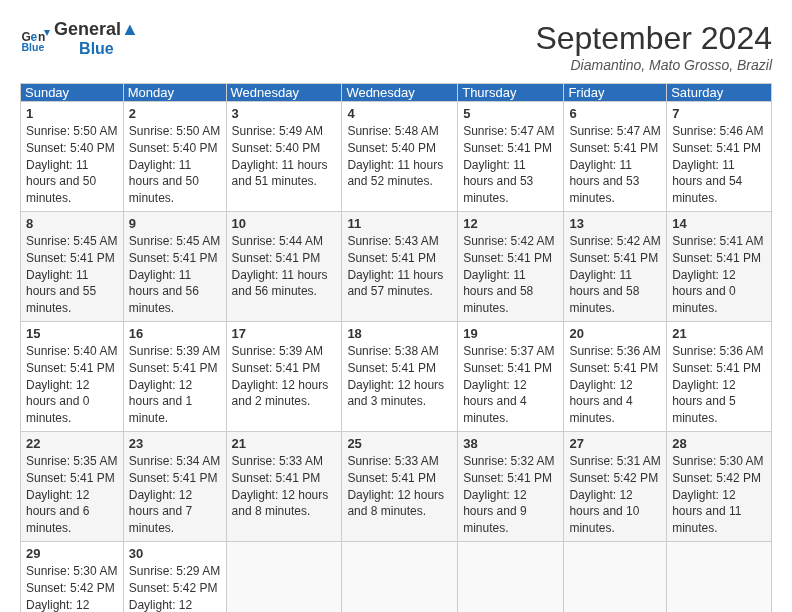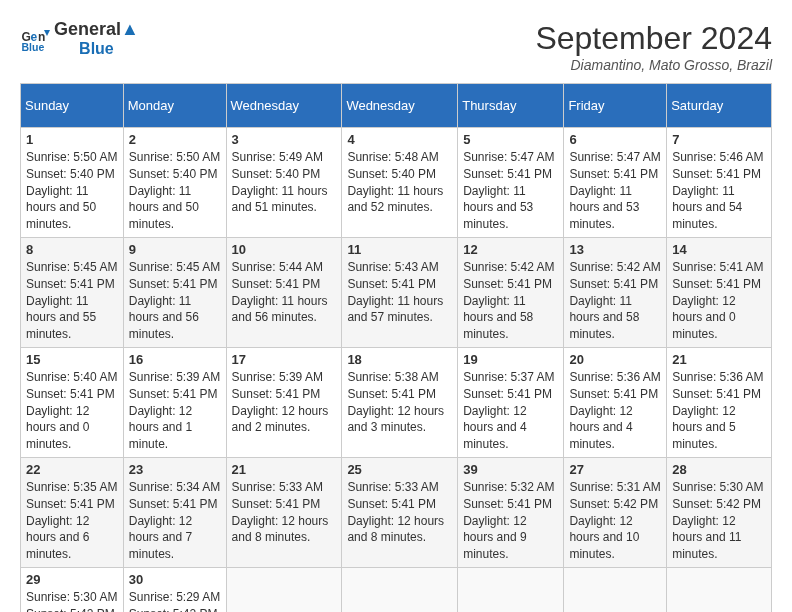--- a/index.html
+++ b/index.html
@@ -40,21 +40,21 @@
       font-style: italic;
     }
     table {
       width: 100%;
       border-collapse: collapse;
       font-size: 11px;
     }
     thead tr th {
       background-color: #2a6ebb;
       color: #fff;
-      padding: 14px 4px;
+      padding: 1px 4px;
       text-align: left;
       font-size: 13px;
       font-weight: normal;
       border: 1px solid #ccc;
     }
     tbody tr td {
       border: 1px solid #ccc;
       padding: 4px 5px;
       vertical-align: top;
       background: #fff;
@@ -317,21 +317,21 @@
         </td>
         <td>
           <span class="day-num">25</span>
           <div class="day-info">
             Sunrise: 5:33 AM<br>
             Sunset: 5:41 PM<br>
             Daylight: 12 hours and 8 minutes.
           </div>
         </td>
         <td>
-          <span class="day-num">39</span>
+          <span class="day-num">38</span>
           <div class="day-info">
             Sunrise: 5:32 AM<br>
             Sunset: 5:41 PM<br>
             Daylight: 12 hours and 9 minutes.
           </div>
         </td>
         <td>
           <span class="day-num">27</span>
           <div class="day-info">
             Sunrise: 5:31 AM<br>

